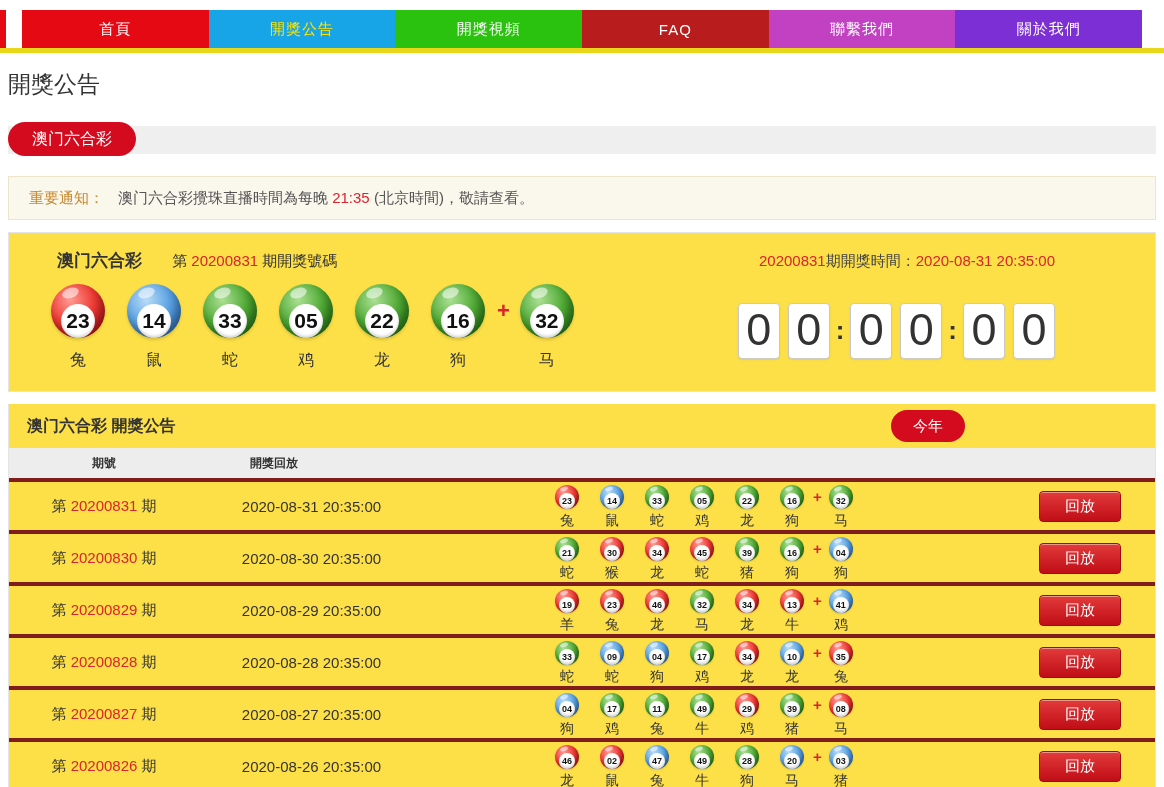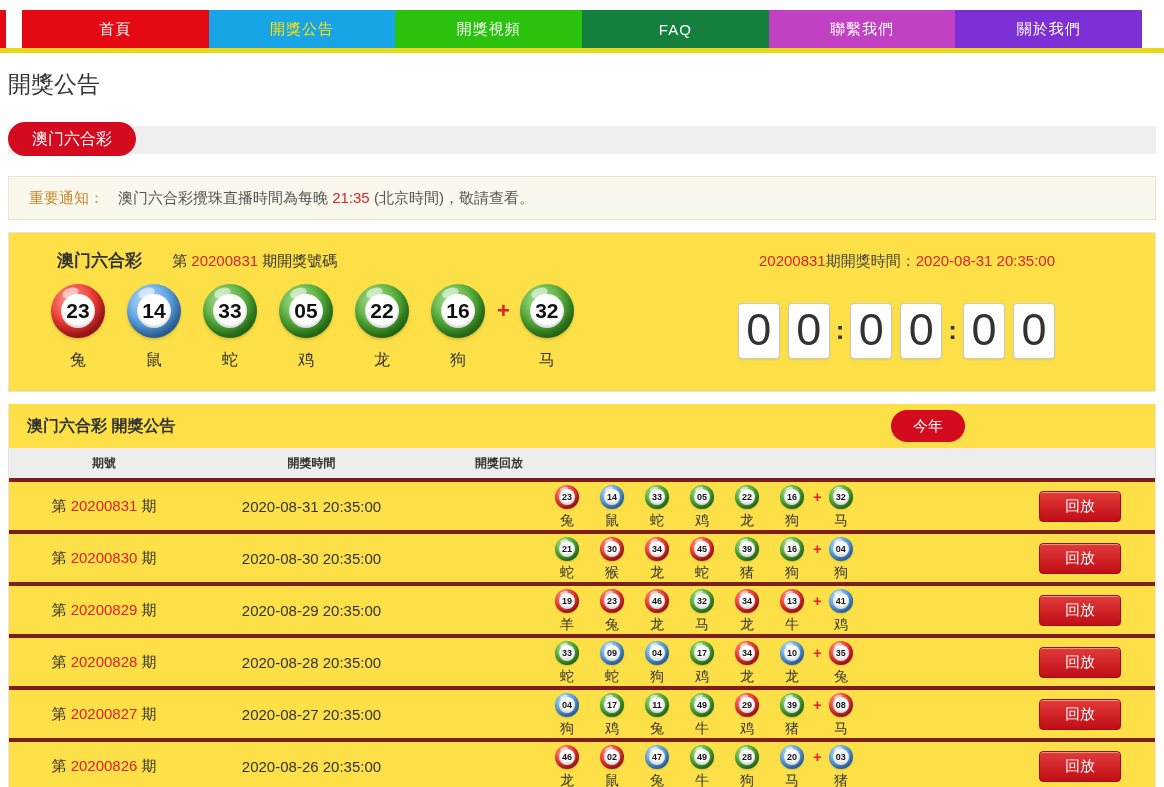--- a/index.html
+++ b/index.html
@@ -39,21 +39,21 @@
   .hero-head { display:flex; justify-content:space-between; align-items:baseline;
     padding:16px 100px 0 48px; font-size:15px; }
   .hero-name { font-weight:bold; font-size:17px; margin-right:26px; }
   .hero-right { font-size:15px; color:#444; }
   .hero-body { display:flex; justify-content:space-between; padding:12px 96px 0 42px; }
 
   .balls-row { display:flex; align-items:flex-start; }
   .ball-item { display:flex; flex-direction:column; align-items:center; margin-right:22px; }
   .ball-item:last-child { margin-right:0; }
   .ball { position:relative; width:54px; height:54px; border-radius:50%;
-    display:flex; align-items:center; justify-content:center;
+    display:flex; align-items:flex-end; justify-content:center;
     box-shadow:inset -4px -7px 9px rgba(0,0,0,.28), 0 2px 3px rgba(0,0,0,.15); }
   .ball::after { content:''; position:absolute; top:4px; left:11px; width:17px; height:10px;
     border-radius:50%; background:rgba(255,255,255,.55); transform:rotate(-18deg); }
   .ball.red   { background:radial-gradient(circle at 36% 30%, #ff9a94, #ee3b34 46%, #b50d14 86%); }
   .ball.blue  { background:radial-gradient(circle at 36% 30%, #b8dcf8, #5ba2e2 46%, #2c6db4 86%); }
   .ball.green { background:radial-gradient(circle at 36% 30%, #abe093, #53ab38 46%, #217a10 86%); }
   .ball-num { width:34px; height:34px; border-radius:50%; background:#fff; color:#111;
     font-weight:bold; font-size:21px; display:flex; align-items:center; justify-content:center;
     box-shadow:inset 0 -2px 3px rgba(0,0,0,.18); }
   .zodiac { margin-top:12px; font-size:16px; color:#333; }
@@ -102,21 +102,21 @@
 </style>
 </head>
 <body>
 
 <div class="topbar-wrap">
   <div class="nav-accent"></div>
   <nav class="topnav" id="topnav">
       <div class="tab" style="background: rgb(229, 9, 20); color: rgb(255, 255, 255);">首頁</div>
       <div class="tab active" style="background: rgb(24, 165, 232); color: rgb(255, 228, 0);">開獎公告</div>
       <div class="tab" style="background: rgb(42, 194, 14); color: rgb(255, 255, 255);">開獎視頻</div>
-      <div class="tab" style="background: #15803d; color: rgb(255, 255, 255); text-align: center;">FAQ</div>
+      <div class="tab" style="background: #b91c1c; color: rgb(255, 255, 255); text-align: center;">FAQ</div>
       <div class="tab" style="background: rgb(194, 64, 194); color: rgb(255, 255, 255);">聯繫我們</div>
       <div class="tab" style="background: rgb(124, 47, 212); color: rgb(255, 255, 255);">關於我們</div>
     </nav>
   <div class="nav-underline" style="background: rgb(233, 215, 28);"></div>
 </div>
 
 <h1 class="page-title">開獎公告</h1>
 
 <div class="lottery-tab-bar">
   <div class="graybar"></div>
@@ -197,21 +197,20 @@
   </div>
 </section>
 
 <section class="card history">
   <div class="history-head">
     <span class="history-title">澳门六合彩 開獎公告</span>
     <button class="year-btn">今年</button>
   </div>
   <div class="thead">
     <div class="col col-issue">期號</div>
-    <div class="col col-time">開獎時間</div>
     <div class="col col-replay">開獎回放</div>
   </div>
   <div id="rows">
       <div class="trow">
         <div class="col col-issue"><span>第 </span><span class="red">20200831</span><span> 期</span></div>
         <div class="col col-time">2020-08-31 20:35:00</div>
         <div class="col col-balls">
           <span class="ball-item small">
             <span class="ball red">
               <span class="ball-num">23</span>

